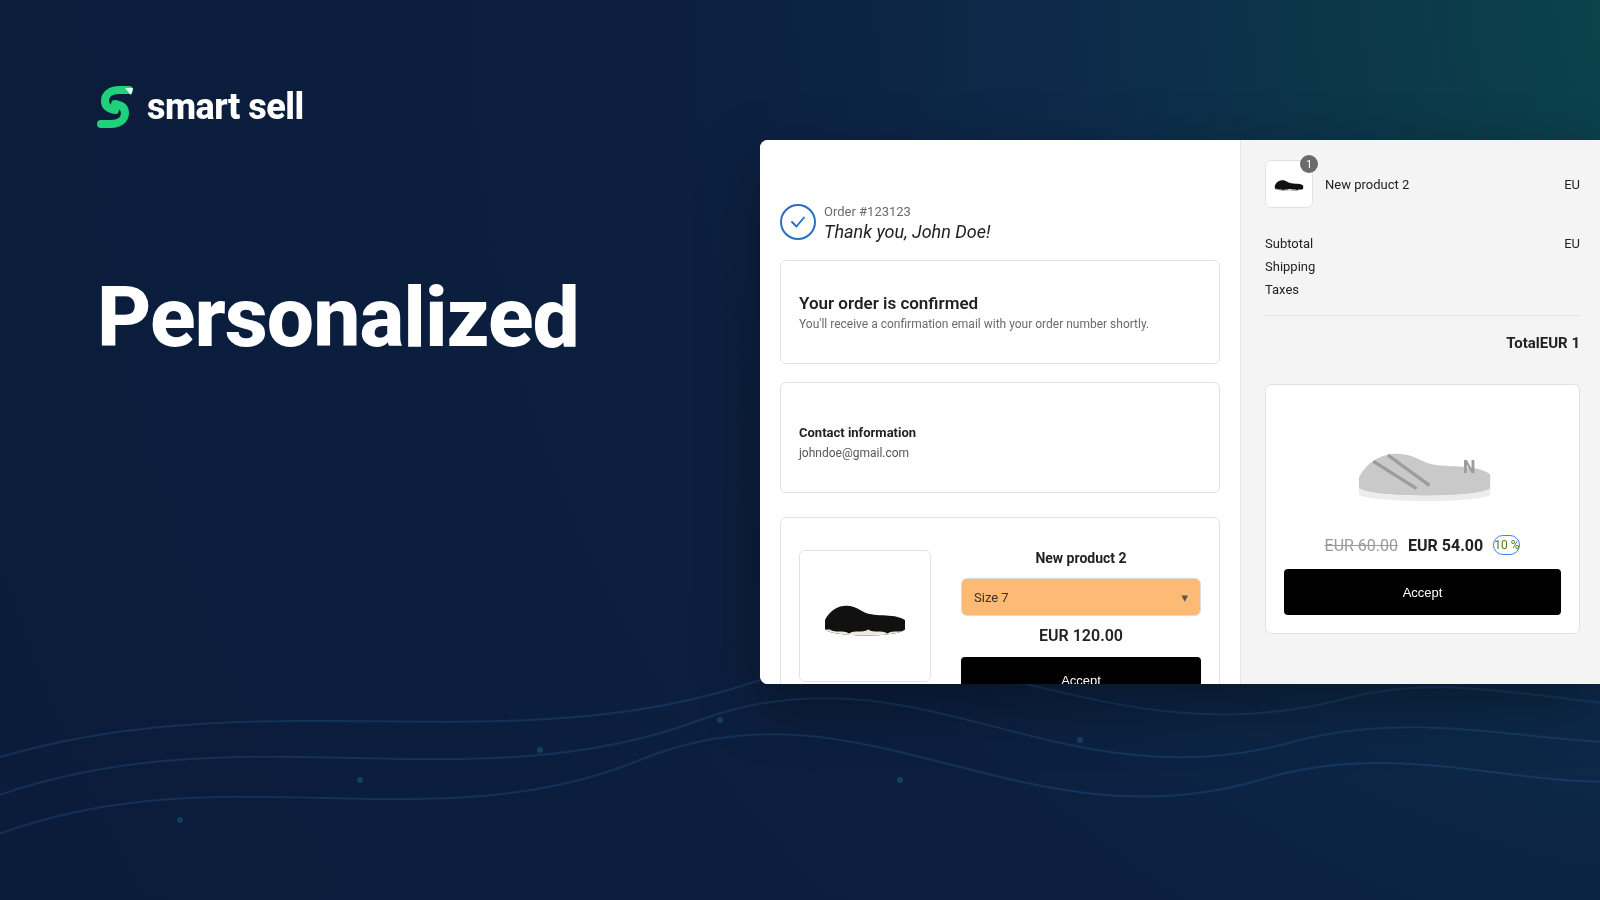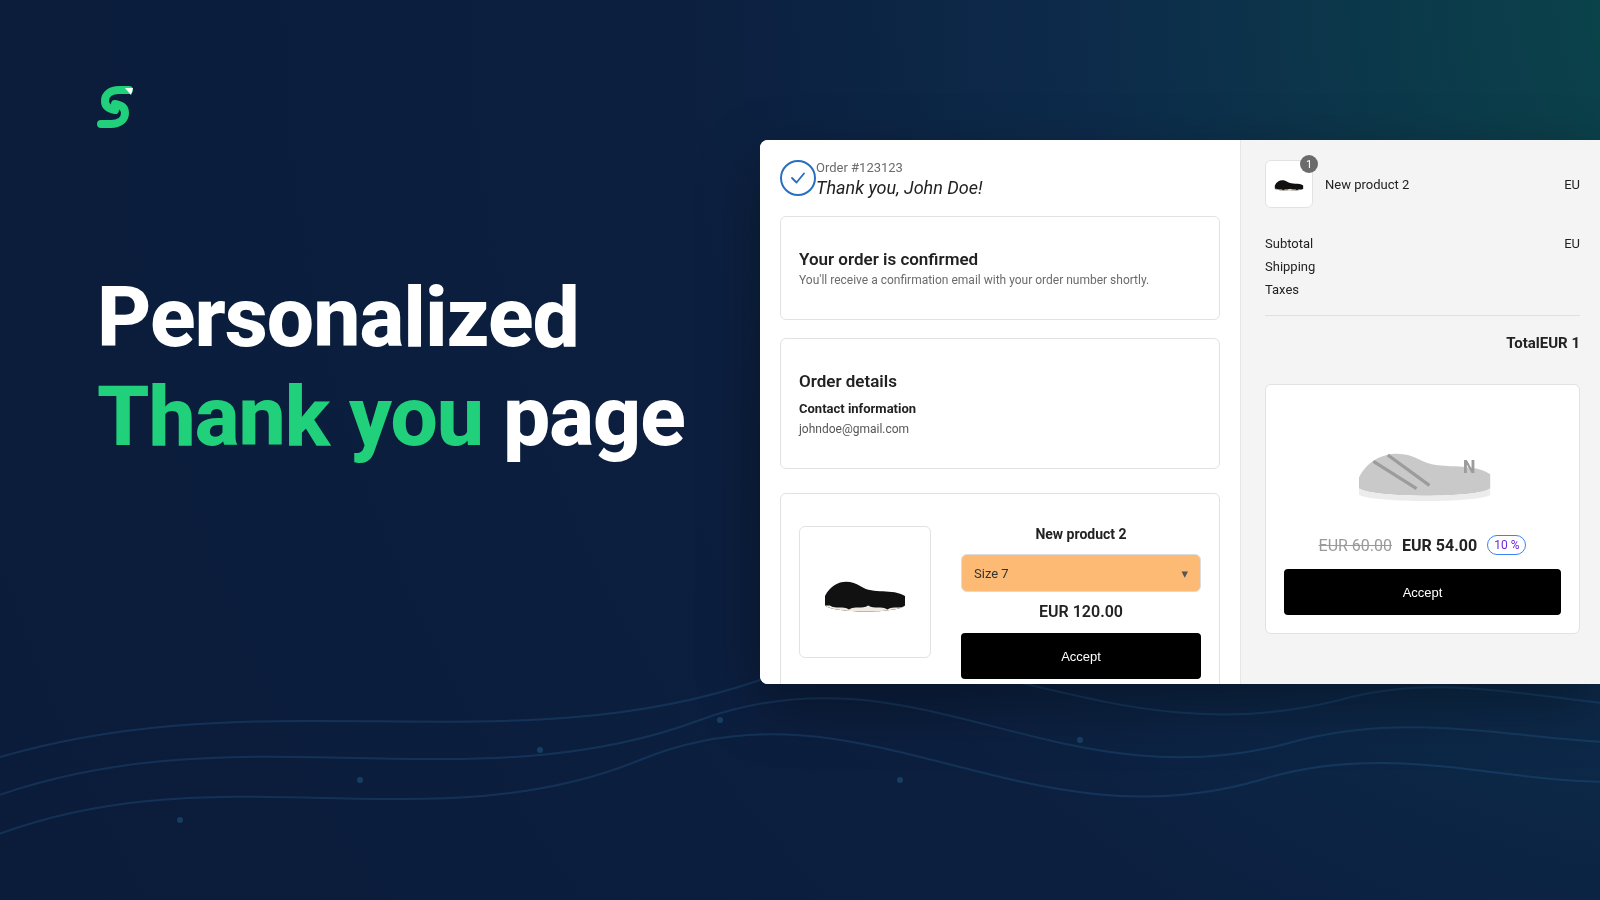--- a/index.html
+++ b/index.html
@@ -30,21 +30,21 @@
 
   
   .ty-wrap {
     position: absolute; left: 760px; top: 140px; width: 840px; height: 544px;
     border-radius: 8px 0 0 8px; overflow: hidden; box-shadow: 0 20px 60px rgba(0,0,0,0.35);
     background: #ffffff; display: flex;
   }
   .ty-main { flex: 0 0 480px; background: #ffffff; padding: 20px 20px 24px 20px; color: #1a1a1a; }
   .ty-side { flex: 1 1 auto; background: #f4f4f4; padding: 20px 20px 24px 24px; color: #1a1a1a; border-left: 1px solid #e6e6e6; }
 
-  .order-head { display: flex; gap: 0; align-items: flex-start; }
+  .order-head { display: flex; gap: 8px; align-items: flex-start; margin-top: 44px; }
   .check-badge {
     width: 36px; height: 36px; border-radius: 50%; border: 2px solid #2a6fbf; display: flex; align-items: center; justify-content: center;
   }
   .check-badge svg { stroke: #2a6fbf; }
   .order-head-text .order-no { font-size: 13px; color: #6b6b6b; }
   .order-head-text .thanks { font-size: 18px; font-style: italic; color: #222; margin-top: 2px; }
 
   .panel {
     border: 1px solid #e2e2e2; border-radius: 6px; padding: 32px 18px; margin-top: 18px;
   }
@@ -99,21 +99,21 @@
   .totals hr { border: none; border-top: 1px solid #e0e0e0; margin: 14px 0; }
   .totals .total-row { font-weight: 700; font-size: 15px; justify-content: flex-end; }
 
   .side-offer { margin-top: 28px; background: #fff; border: 1px solid #e2e2e2; border-radius: 6px; padding: 18px; text-align: center; }
   .side-offer-img { height: 120px; display: flex; align-items: center; justify-content: center; }
   .side-offer-img svg { width: 160px; height: 100px; }
   .side-offer-prices { display: flex; gap: 10px; align-items: center; justify-content: center; margin-top: 12px; font-size: 16px; }
   .side-offer-prices .old { color: #9a9a9a; text-decoration: line-through; text-align: right; }
   .side-offer-prices .new { font-weight: 700; color: #222; }
   .side-offer-prices .disc {
-    border: 1px solid #3b82f6; color: #6d28d9; border-radius: 999px; padding: 2px 6px; font-size: 12px; white-space: nowrap;
+    border: 1px solid #3b82f6; color: #4d7c0f; border-radius: 999px; padding: 2px 0; font-size: 12px; white-space: nowrap;
   }
   .side-offer .btn-accept { margin-top: 14px; }
 </style>
 </head>
 <body>
 
 <div class="stage">
 
   <div class="decor">
     <svg viewBox="0 0 1600 520" preserveAspectRatio="none">
@@ -134,28 +134,25 @@
   </div>
 
   <div class="logo-wrap">
     <span class="logo-mark">
       <svg viewBox="0 0 36 42">
         <path d="M32 4 L22 4 C14 4 8 8 8 15 C8 20 12 23 18 24" fill="none" stroke="#21d07a" stroke-width="8" stroke-linecap="round"></path>
         <path d="M4 38 L14 38 C22 38 28 34 28 27 C28 22 24 19 18 18" fill="none" stroke="#21d07a" stroke-width="8" stroke-linecap="round"></path>
         <polygon points="28,2 36,2 34,9" fill="#ffffff"></polygon>
       </svg>
     </span>
+    <span class="logo-text">smart sell</span>
   </div>
 
   <div class="headline">
     <div>Personalized</div>
-    <div>
-      <span class="accent">Thank you</span>
-      <span> </span><span>page</span>
-    </div>
   </div>
 
   <div class="ty-wrap">
 
     <div class="ty-main">
       <div class="order-head">
         <div class="check-badge">
           <svg width="18" height="18" viewBox="0 0 24 24" fill="none" stroke-width="2.5" stroke-linecap="round" stroke-linejoin="round">
               <polyline points="4 12 10 18 20 6"></polyline>
             </svg>
@@ -165,21 +162,20 @@
           <div class="thanks">Thank you, John Doe!</div>
         </div>
       </div>
 
       <div class="panel">
         <div class="p-title">Your order is confirmed</div>
         <div class="p-sub">You'll receive a confirmation email with your order number shortly.</div>
       </div>
 
       <div class="panel">
-        <div class="p-title">Order details</div>
         <div class="details-grid">
           <div>
             <div class="d-head">Contact information</div>
             <div class="d-val">johndoe@gmail.com</div>
           </div>
         </div>
       </div>
 
       <div class="panel offer-row">
         <div class="offer-thumb">

